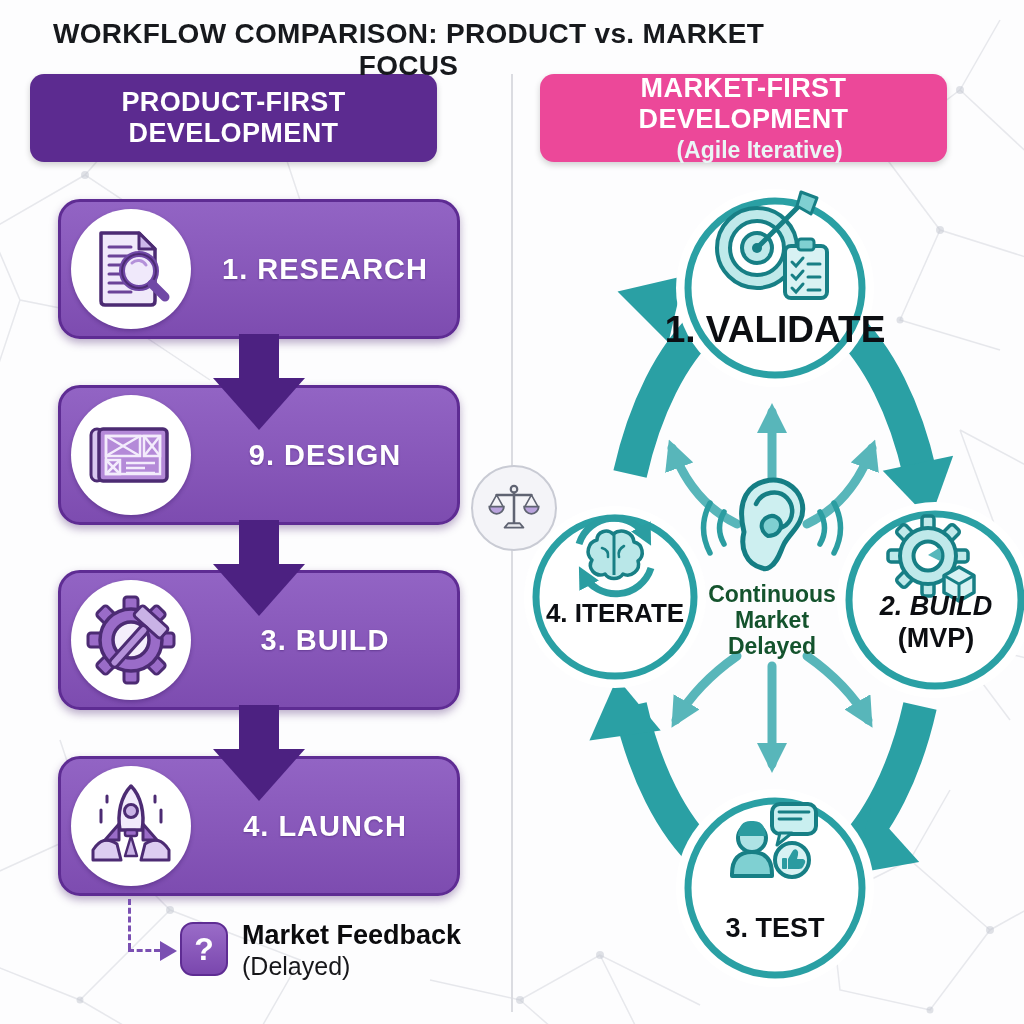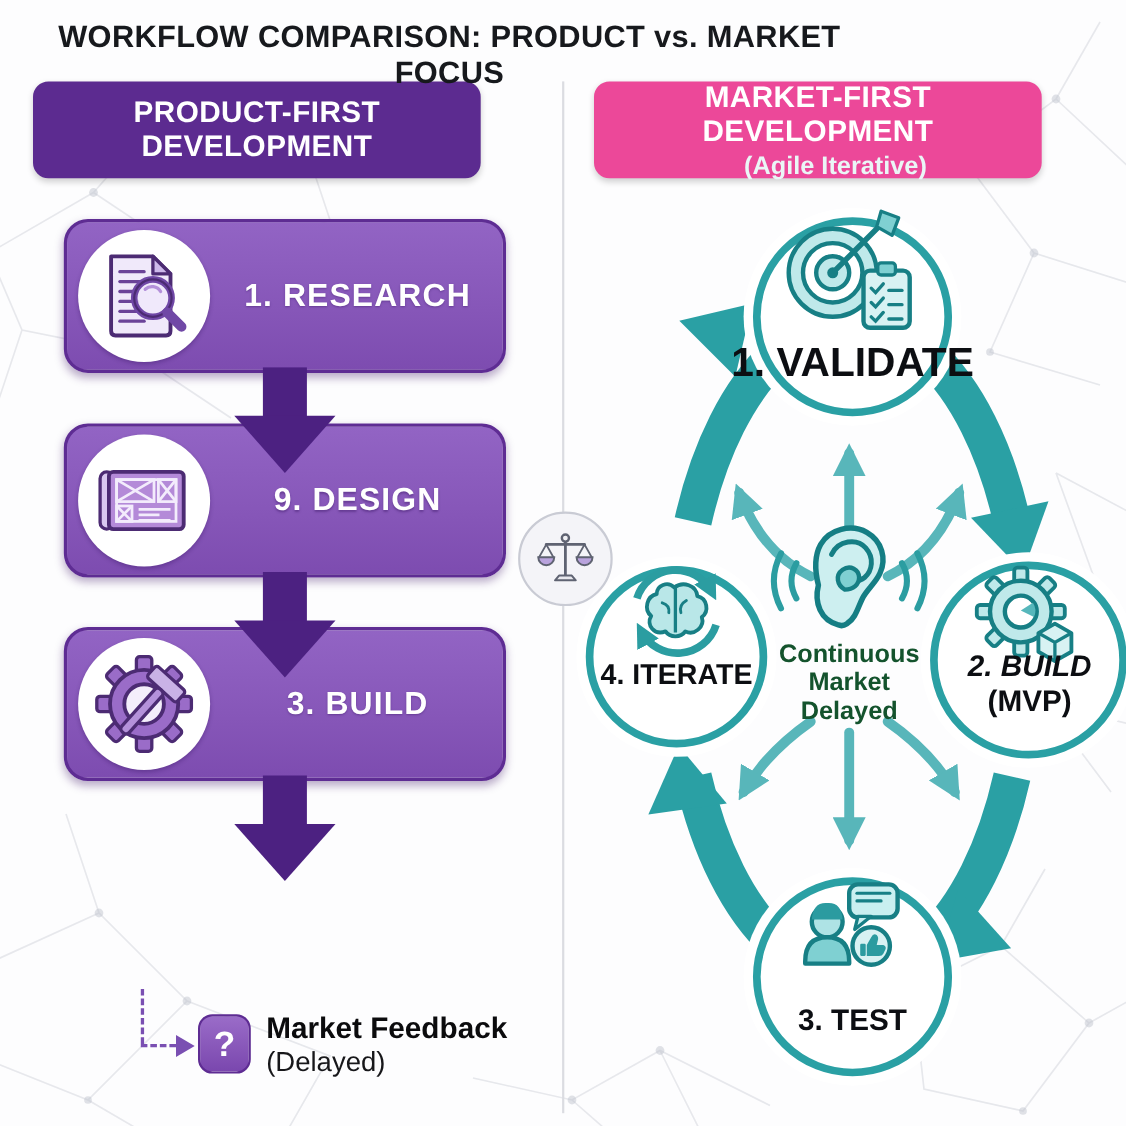--- a/index.html
+++ b/index.html
@@ -221,20 +221,41 @@
       </svg>
     </div>
     <div class="step-label">3. BUILD</div>
   </div>
 
   <div class="step-arrow abs" style="top:705px">
     <div class="stem"></div>
       <div class="head"></div>
   </div>
 
+  <div class="step-box abs" style="top:756px">
+    <div class="step-icon-circle">
+      <svg width="100" height="100" viewBox="-50 -50 100 100">
+        <g stroke="#4c2b73" stroke-width="3" stroke-linecap="round">
+          <line x1="-30" y1="-16" x2="-30" y2="-4"></line>
+            <line x1="30" y1="-16" x2="30" y2="-4"></line>
+          <line x1="-24" y1="-30" x2="-24" y2="-24"></line>
+            <line x1="24" y1="-30" x2="24" y2="-24"></line>
+        </g>
+        <path d="M -38 34 L -38 24 Q -28 8 -14 18 L -10 34 Z" fill="#ddcdf1" stroke="#4c2b73" stroke-width="3" stroke-linejoin="round"></path>
+        <path d="M 38 34 L 38 24 Q 28 8 14 18 L 10 34 Z" fill="#ddcdf1" stroke="#4c2b73" stroke-width="3" stroke-linejoin="round"></path>
+        <path d="M 0 10 L -6 30 L 6 30 Z" fill="#c9b2e6" stroke="#4c2b73" stroke-width="2.5" stroke-linejoin="round"></path>
+        <path d="M -12 -2 L -26 14 L -12 14 Z" fill="#9a6cc8" stroke="#4c2b73" stroke-width="3" stroke-linejoin="round"></path>
+        <path d="M 12 -2 L 26 14 L 12 14 Z" fill="#9a6cc8" stroke="#4c2b73" stroke-width="3" stroke-linejoin="round"></path>
+        <path d="M 0 -40 C 10 -30 14 -12 11 4 L -11 4 C -14 -12 -10 -30 0 -40 Z" fill="#f1eafb" stroke="#4c2b73" stroke-width="3.5" stroke-linejoin="round"></path>
+        <circle cx="0" cy="-15" r="6.5" fill="#c9b2e6" stroke="#4c2b73" stroke-width="3"></circle>
+        <rect x="-6" y="4" width="12" height="6" rx="2" fill="#9a6cc8" stroke="#4c2b73" stroke-width="2.5"></rect>
+      </svg>
+    </div>
+    <div class="step-label">4. LAUNCH</div>
+  </div>
 
   <div id="fb-line-v" class="abs"></div>
   <div id="fb-line-h" class="abs"></div>
   <div id="fb-arrowhead" class="abs"></div>
   <div id="fb-badge" class="abs">
     <span>?</span>
   </div>
   <div id="fb-text" class="abs">
     <div class="fb1">Market Feedback</div>
     <div class="fb2">(Delayed)</div>

